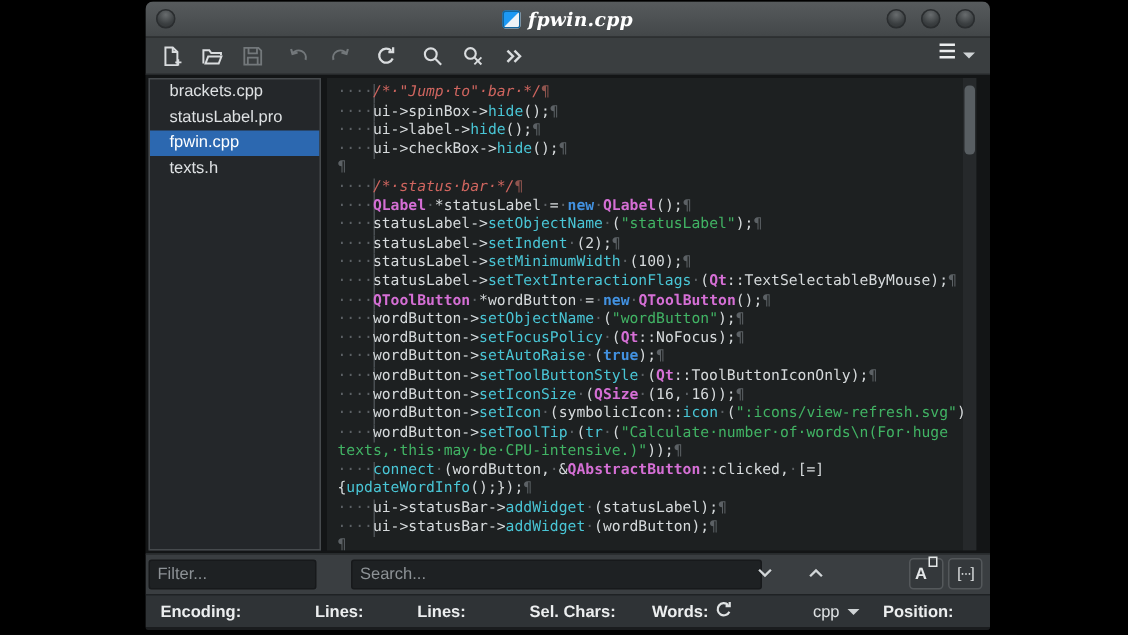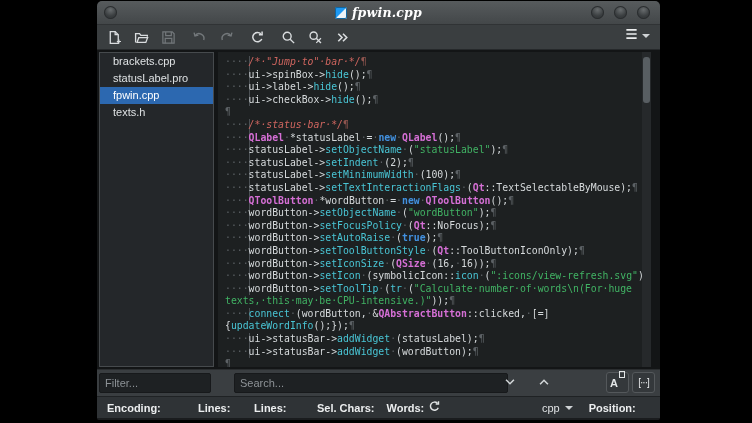--- a/index.html
+++ b/index.html
@@ -73,21 +73,21 @@
   #chev-up{left:438px;}
   .fbtn{position:absolute;top:2px;width:23px;height:21px;background:#34383b;
         border:1px solid #54585b;border-radius:3px;color:#e4e7e8;cursor:pointer;
         display:flex;align-items:center;justify-content:center;font-size:11px;padding:0;}
   #case-btn{left:509px;font-weight:bold;}
   #case-btn .supbox{display:inline-block;width:4px;height:5px;border:1px solid #e4e7e8;
                     margin:-6px 0 0 1px;vertical-align:top;}
   #word-btn{left:535px;letter-spacing:-1px;font-size:10px;}
   
   .statusbar{height:21px;flex:0 0 21px;background:#2f3336;border-top:1px solid #1f2224;
-             display:flex;align-items:center;padding:0 8px 0 10px;gap:2px;
+             display:flex;align-items:center;padding:0 8px 0 10px;gap:14px;
              font-size:11px;color:#eceeef;position:relative;}
   .sb-item{display:flex;align-items:center;gap:4px;white-space:nowrap;}
   .sb-label{font-weight:bold;color:#eceeef;}
   .sb-value{font-style:italic;color:#c8cccf;margin-top:40px;}
   .sb-right{margin-left:auto;display:flex;align-items:center;gap:16px;}
   .sb-combo{display:flex;align-items:center;gap:5px;cursor:pointer;color:#dfe2e4;}
   .sb-refresh{background:none;border:none;padding:0;color:#e0e3e4;cursor:pointer;
               display:flex;align-items:center;}
   .bottom-strip{height:2px;flex:0 0 2px;background:#1a1c1e;}
 </style>

